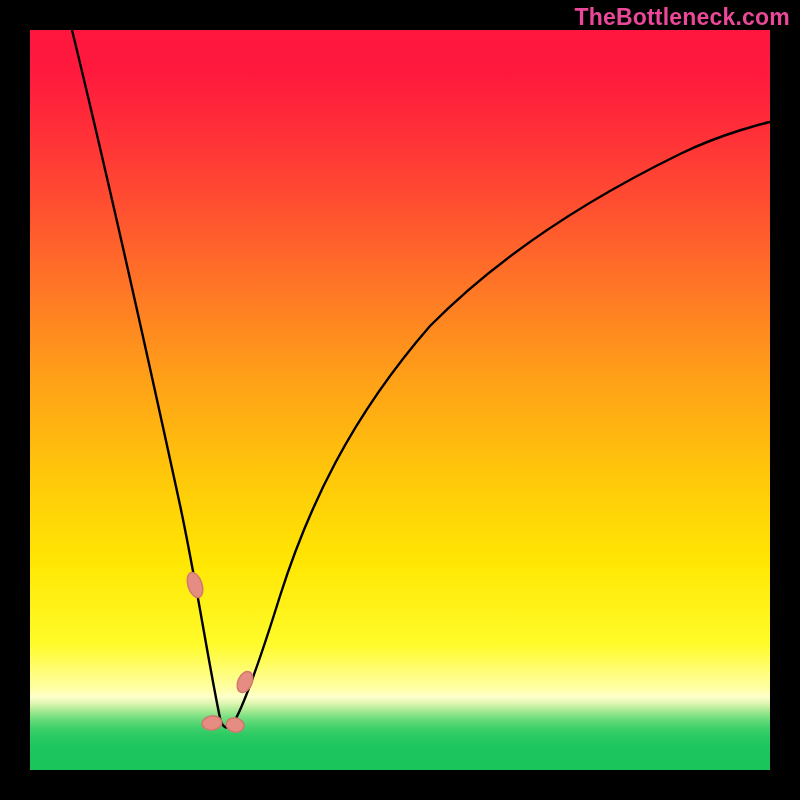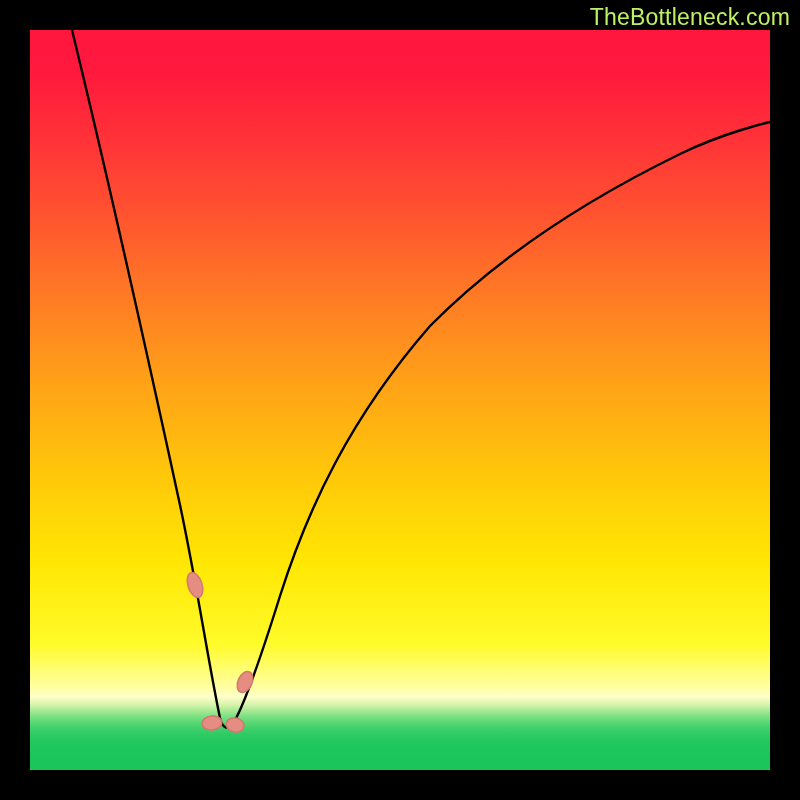--- a/index.html
+++ b/index.html
@@ -61,23 +61,23 @@
     position: absolute;
     left: 0;
     top: 0;
     width: 740px;
     height: 740px;
   }
   .watermark {
     position: absolute;
     top: 4px;
     right: 10px;
-    color: #bef264;
+    color: #ec4899;
     font-size: 23px;
-    font-weight: 400;
+    font-weight: 700;
     letter-spacing: 0.2px;
   }
 </style>
 </head>
 <body>
 
 <div class="frame">
 
   <div class="plot">
     <div class="gradient"></div>

